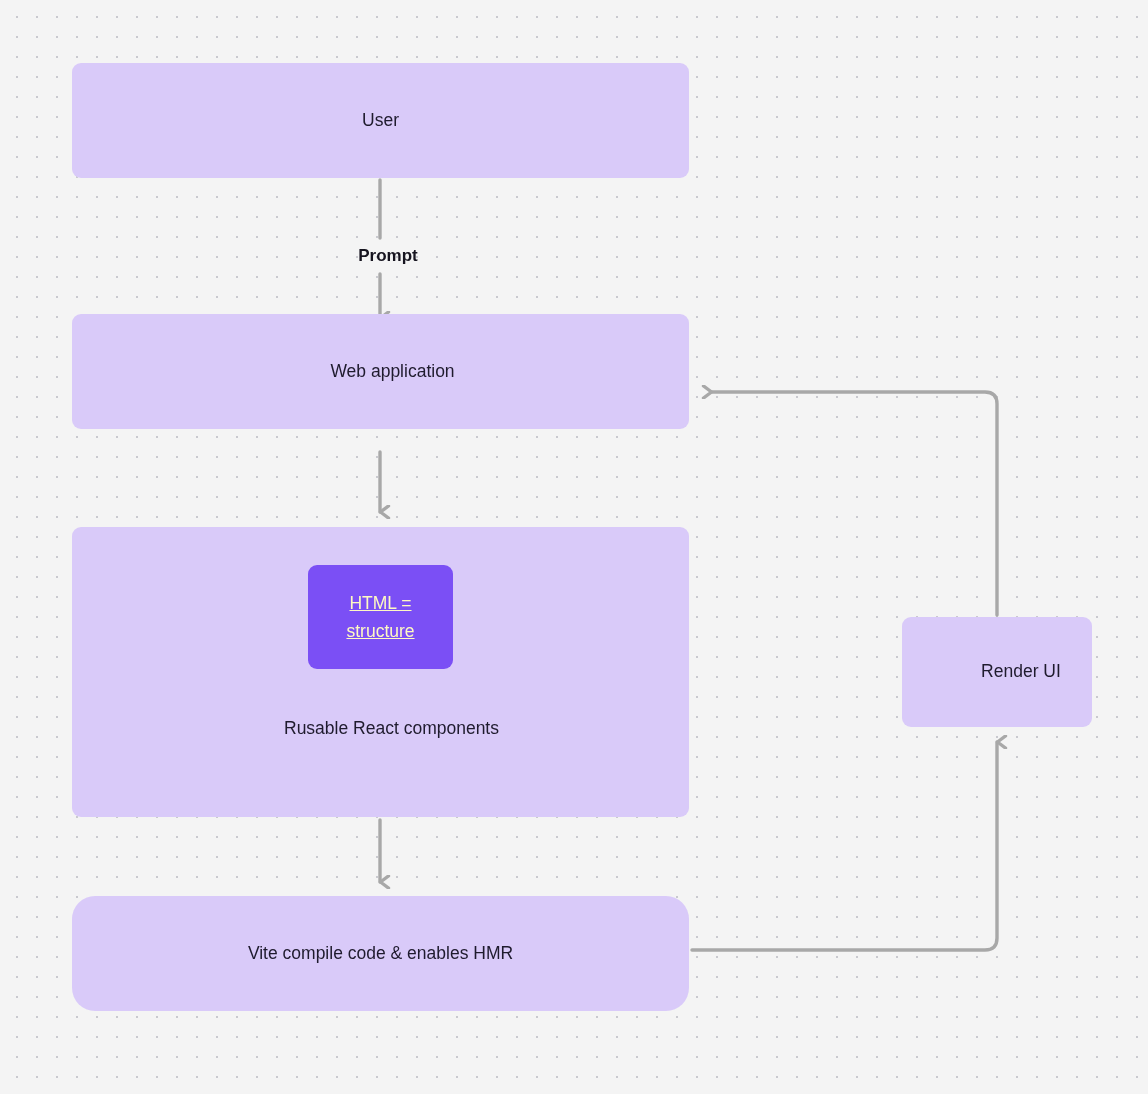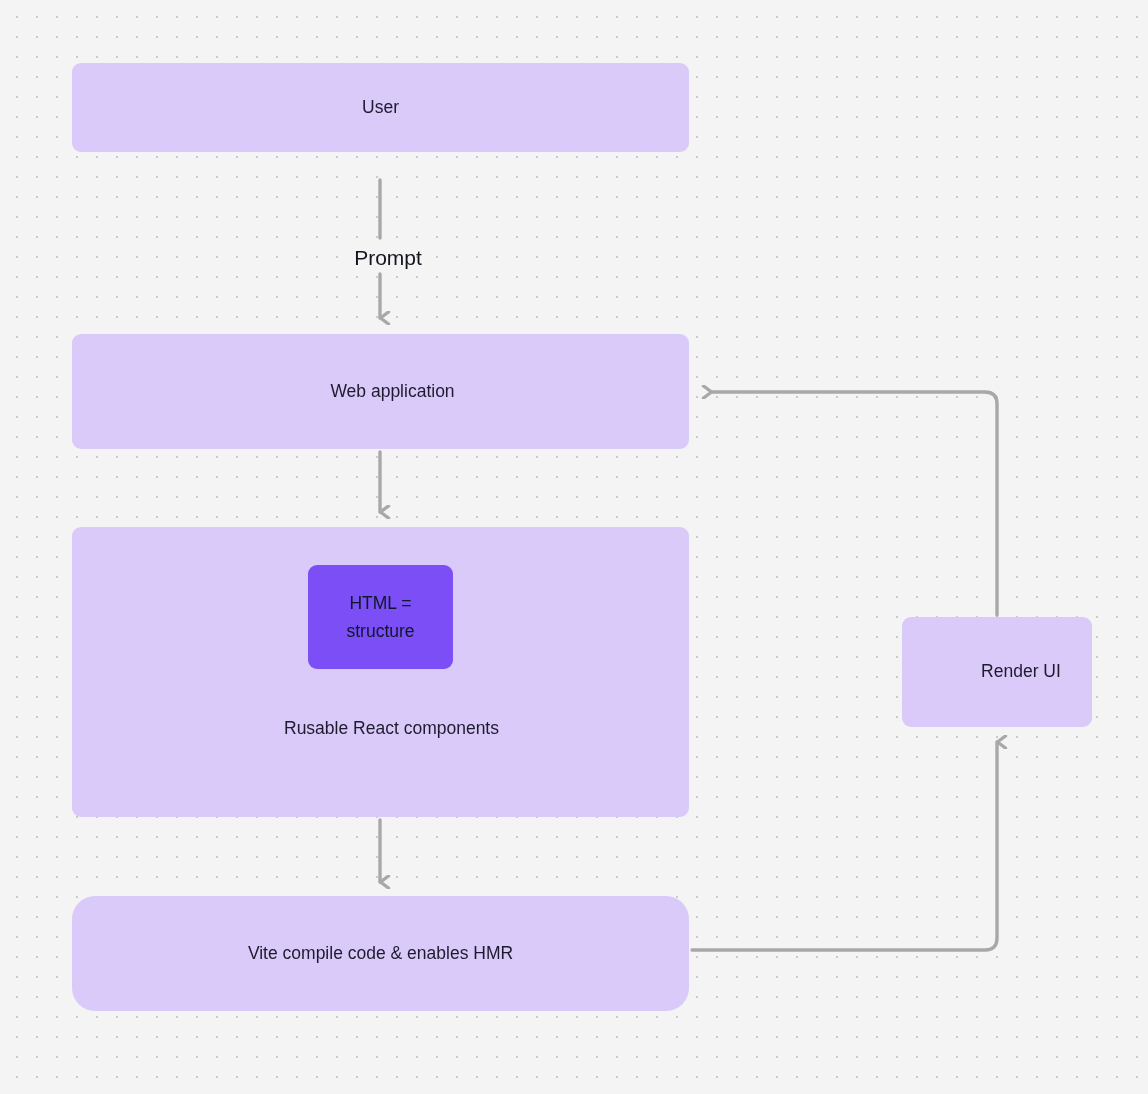--- a/index.html
+++ b/index.html
@@ -42,22 +42,22 @@
     background: #d9caf9;
     display: flex;
     align-items: center;
     justify-content: center;
     color: #1f1b2e;
     font-size: 17.5px;
     line-height: 1.35;
     text-align: center;
   }
 
-  .node-user        { left: 72px;  top: 63px;  width: 617px; height: 89px; }
-  .node-webapp      { left: 72px;  top: 334px; width: 617px; height: 115px; padding-left: 24px; }
+  .node-user        { left: 72px;  top: 63px;  width: 617px; height: 115px; }
+  .node-webapp      { left: 72px;  top: 314px; width: 617px; height: 115px; padding-left: 24px; }
   .node-react       { left: 72px;  top: 527px; width: 617px; height: 290px;
                       display: block; }
   .node-vite        { left: 72px;  top: 896px; width: 617px; height: 115px; border-radius: 23px; }
   .node-render      { left: 902px; top: 617px; width: 190px; height: 110px; padding-left: 48px; }
 
   
   .chip-row {
     position: absolute;
     left: 0;
     top: 38px;
@@ -65,48 +65,50 @@
     display: flex;
     justify-content: center;
     gap: 25px;
   }
   .chip {
     box-sizing: border-box;
     width: 145px;
     height: 104px;
     border-radius: 9px;
     background: #7b4ff5;
-    color: #0f172a;
+    color: #fef9c3;
     font-size: 17.5px;
     line-height: 1.62;
     display: flex;
     align-items: center;
     justify-content: center;
     text-align: center;
     white-space: pre-line;
+    text-decoration: underline;
   }
 
   .react-caption {
     position: absolute;
     left: 0;
     top: 190px;
     width: 100%;
     text-align: center;
     font-size: 17.5px;
     color: #1f1b2e;
     margin-left: 11px;
   }
 
   
   .edge-label {
     position: absolute;
-    font-size: 21px;
+    font-size: 17px;
     color: #16141f;
     text-align: center;
     white-space: nowrap;
+    font-weight: bold;
   }
   .label-prompt { left: 332px; top: 246px; width: 112px; }
 </style>
 </head>
 <body>
 
 <div class="canvas">
 
   <svg class="edges" viewBox="0 0 1148 1094" width="1148" height="1094">
     <defs>

